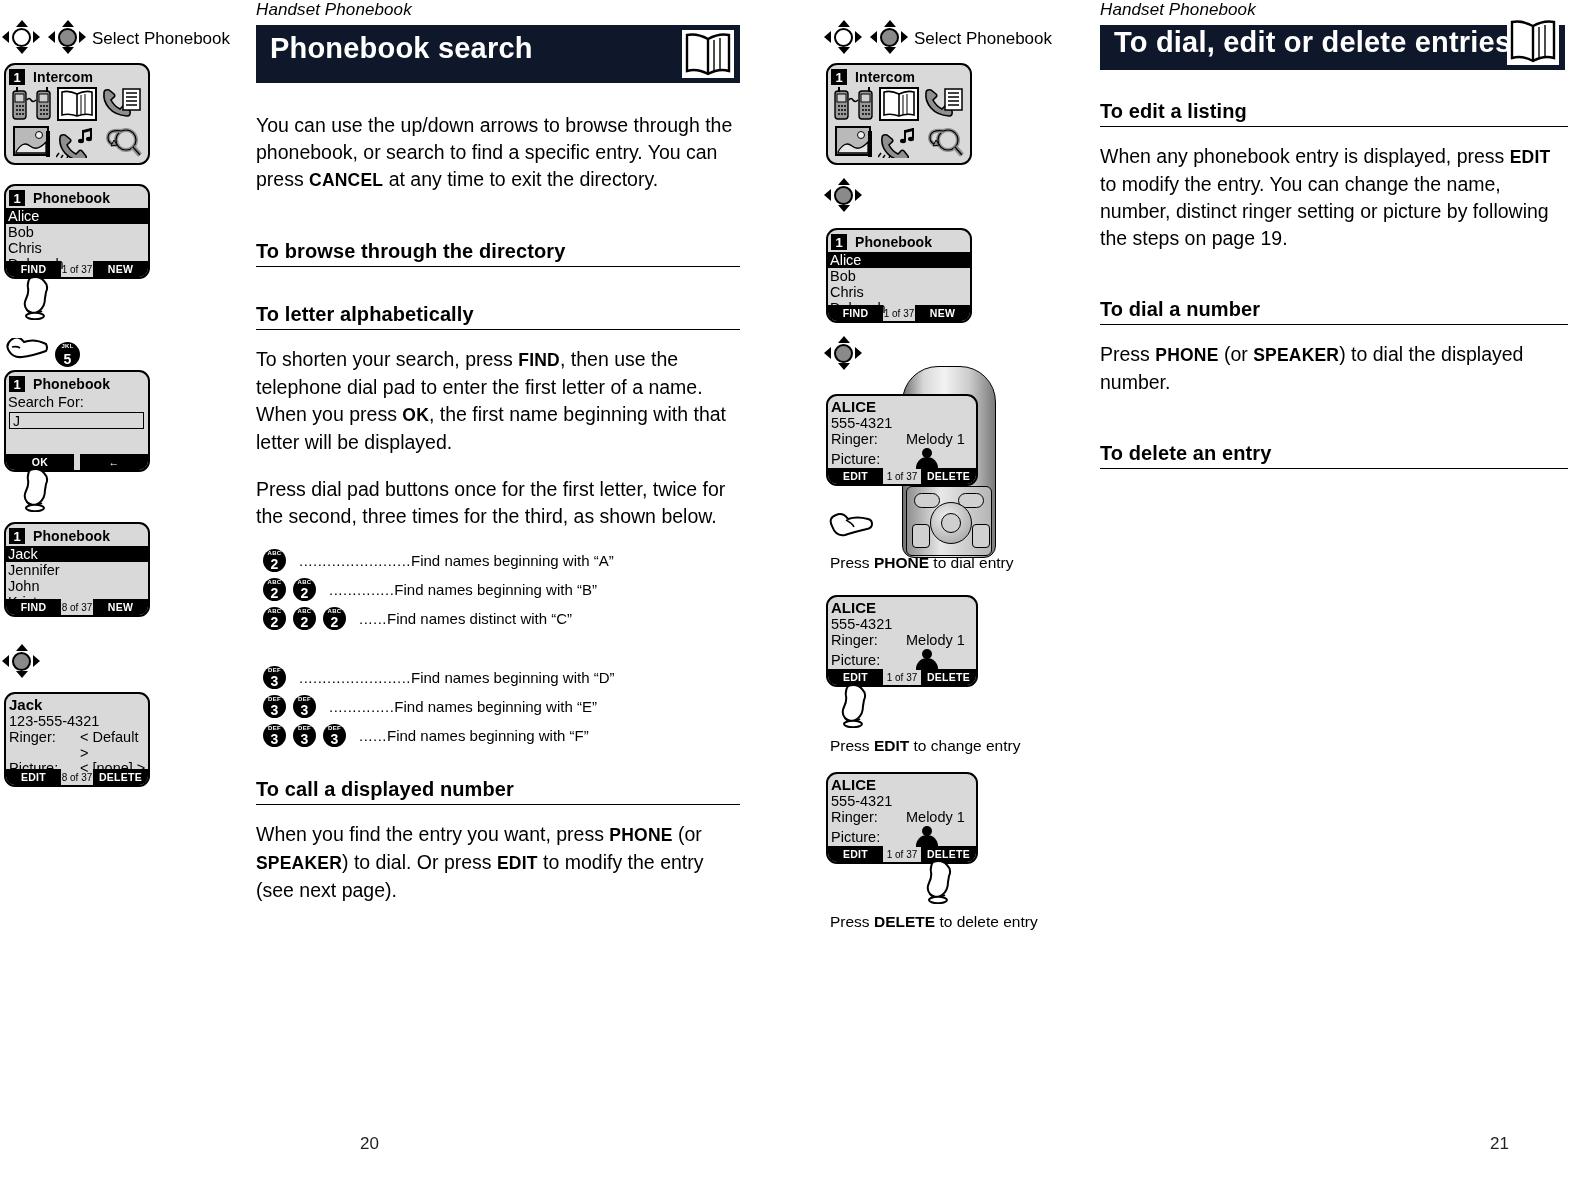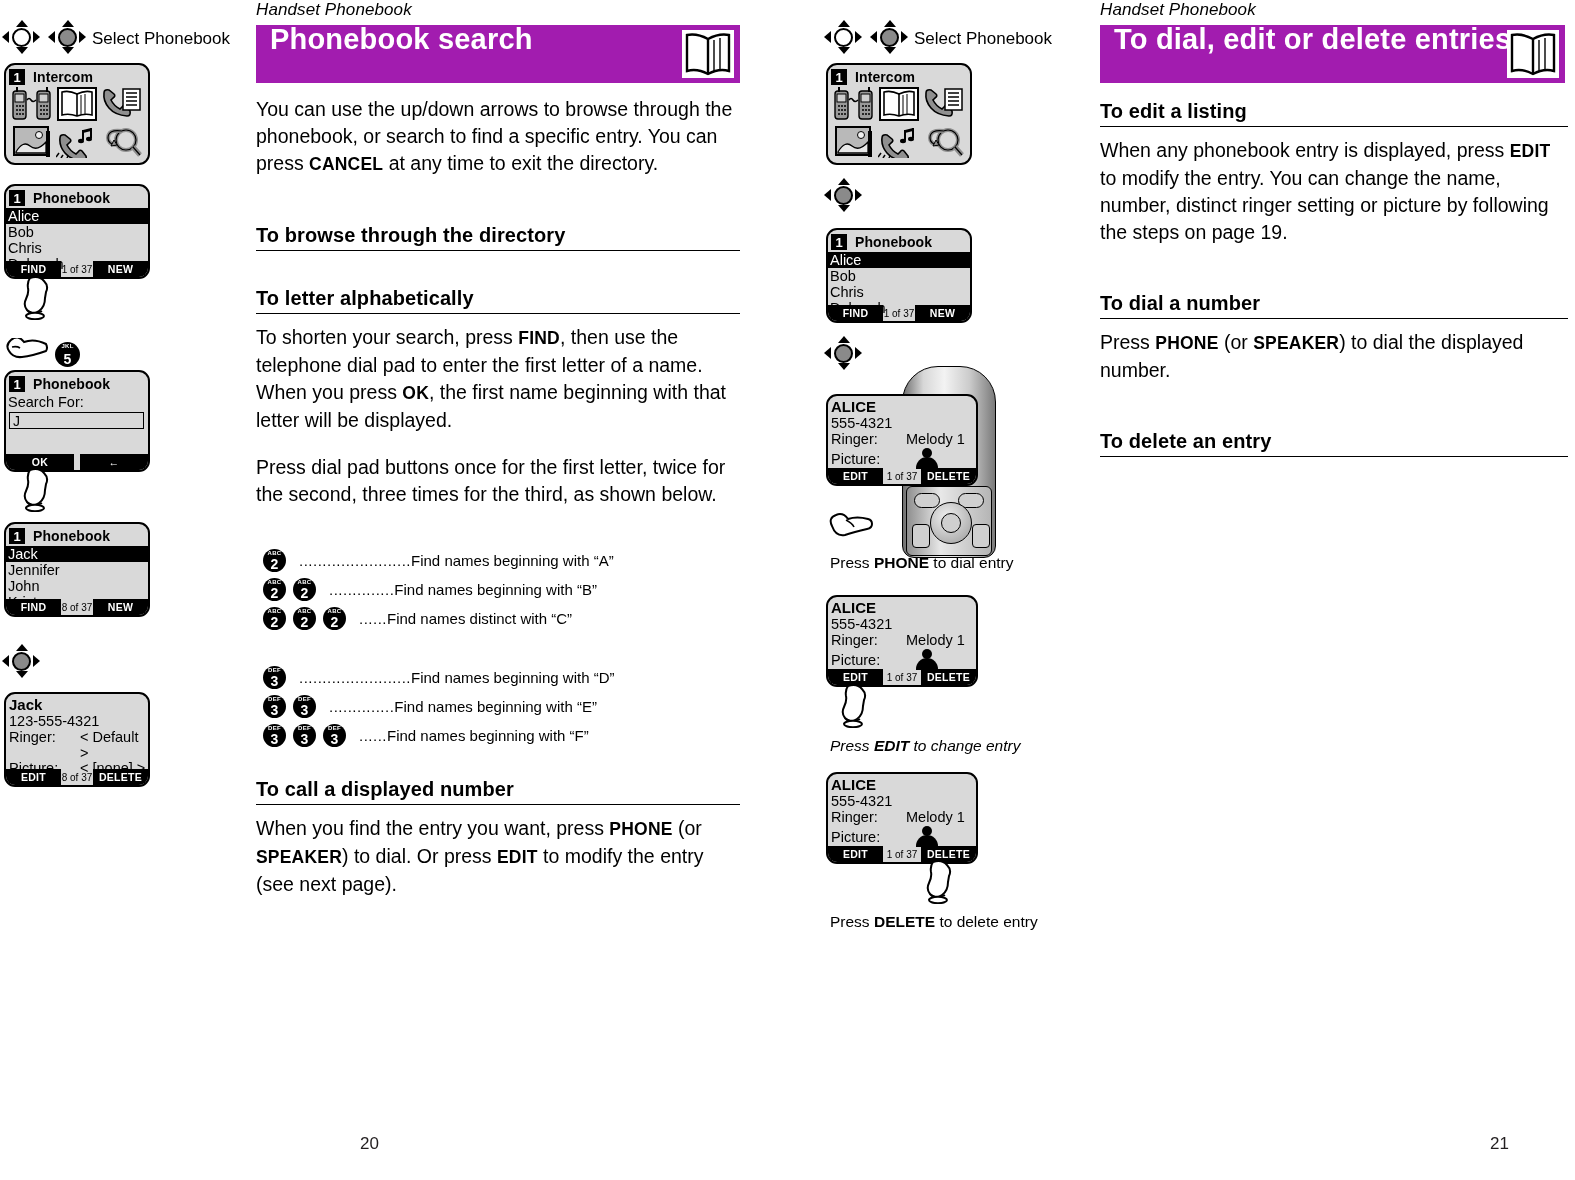--- a/index.html
+++ b/index.html
@@ -22,24 +22,24 @@
     font-style:italic;
     font-size:17px;
     font-weight:400;
     letter-spacing:.1px;
     color:#000;
   }
 
   
   .titlebar{
     position:absolute;
-    background:#a21caf;
+    background:#0f172a;
     color:#fff;
     display:flex;
-    align-items:flex-start;
+    align-items:center;
     box-sizing:border-box;
   }
   .titlebar .ttext{
     font-size:29px;
     font-weight:bold;
     letter-spacing:.2px;
     padding:0 0 11px 14px;
     line-height:1;
     white-space:nowrap;
   }
@@ -48,21 +48,21 @@
     right:6px;bottom:5px;
     width:52px;height:48px;
     background:#fff;
   }
 
   
   .body-col{position:absolute;}
   p.para{
     font-size:19.5px;
     line-height:27px;
-    margin:0 0 20px 0;
+    margin:16px 0 20px 0;
     font-weight:400;
   }
   .b{font-weight:bold;font-size:17.5px;letter-spacing:.2px;}
   h3.sub{
     font-size:20px;
     font-weight:bold;
     margin:0 0 3px 0;
     padding:0;
     letter-spacing:.1px;
   }
@@ -851,21 +851,21 @@
       <div class="soft-r">DELETE</div>
     </div>
   </div>
   <div class="hand" style="left:48px;top:684px;">
     <svg width="42" height="44" viewBox="0 0 42 44">
       <path d="M10 2 q9 -3 14 3 q5 5 2 11 l-1 6 q0 9 -6 13 q-7 5 -12 -1 q-4 -5 -1 -11 q3 -6 2 -11 q-1 -6 2 -10 z" fill="#fff" stroke="#000" stroke-width="2"></path>
       <path d="M8 35 q7 4 14 0" fill="none" stroke="#000" stroke-width="2"></path>
       <ellipse cx="15" cy="40" rx="9" ry="3.2" fill="#fff" stroke="#000" stroke-width="2"></ellipse>
     </svg>
   </div>
-  <div class="caption" style="left:40px;top:737px;font-style:italic;"><span>Press </span><b>EDIT</b><span> to change entry</span></div>
+  <div class="caption" style="left:40px;top:737px;"><span>Press </span><b>EDIT</b><span> to change entry</span></div>
 
   <div class="lcd" style="left:36px;top:772px;width:152px;height:92px;">
     <div class="lcd-name" style="margin-top:2px;">ALICE</div>
     <div class="lcd-row">555-4321</div>
     <div class="lcd-row">
       <span>Ringer:</span>
       <span class="rv" style="left:78px;">Melody 1</span>
     </div>
     <div class="silh" style="left:88px;top:52px;">
       <div class="head"></div>
@@ -882,21 +882,21 @@
     <svg width="42" height="44" viewBox="0 0 42 44">
       <path d="M10 2 q9 -3 14 3 q5 5 2 11 l-1 6 q0 9 -6 13 q-7 5 -12 -1 q-4 -5 -1 -11 q3 -6 2 -11 q-1 -6 2 -10 z" fill="#fff" stroke="#000" stroke-width="2"></path>
       <path d="M8 35 q7 4 14 0" fill="none" stroke="#000" stroke-width="2"></path>
       <ellipse cx="15" cy="40" rx="9" ry="3.2" fill="#fff" stroke="#000" stroke-width="2"></ellipse>
     </svg>
   </div>
   <div class="caption" style="left:40px;top:913px;"><span>Press </span><b>DELETE</b><span> to delete entry</span></div>
 
   <div class="runhead" style="left:310px;top:0px;">Handset Phonebook</div>
 
-  <div class="titlebar" style="left:310px;top:25px;width:465px;height:58px;">
+  <div class="titlebar" style="left:310px;top:25px;width:465px;height:45px;">
     <div class="ttext">To dial, edit or delete entries</div>
     <div class="bookicon">
       <svg width="52" height="48" viewBox="0 0 52 48">
         <rect x="0" y="0" width="52" height="48" fill="#fff"></rect>
         <path d="M26 9 Q15 3 5 5 L5 41 Q15 38 26 44 Q37 38 47 41 L47 5 Q37 3 26 9 Z" fill="#fff" stroke="#000" stroke-width="2.4"></path>
         <path d="M26 9 L26 44" stroke="#000" stroke-width="2.4"></path>
         <path d="M32 10 L32 42 M38 8 L38 40" stroke="#000" stroke-width="1.4"></path>
       </svg>
     </div>
   </div>

